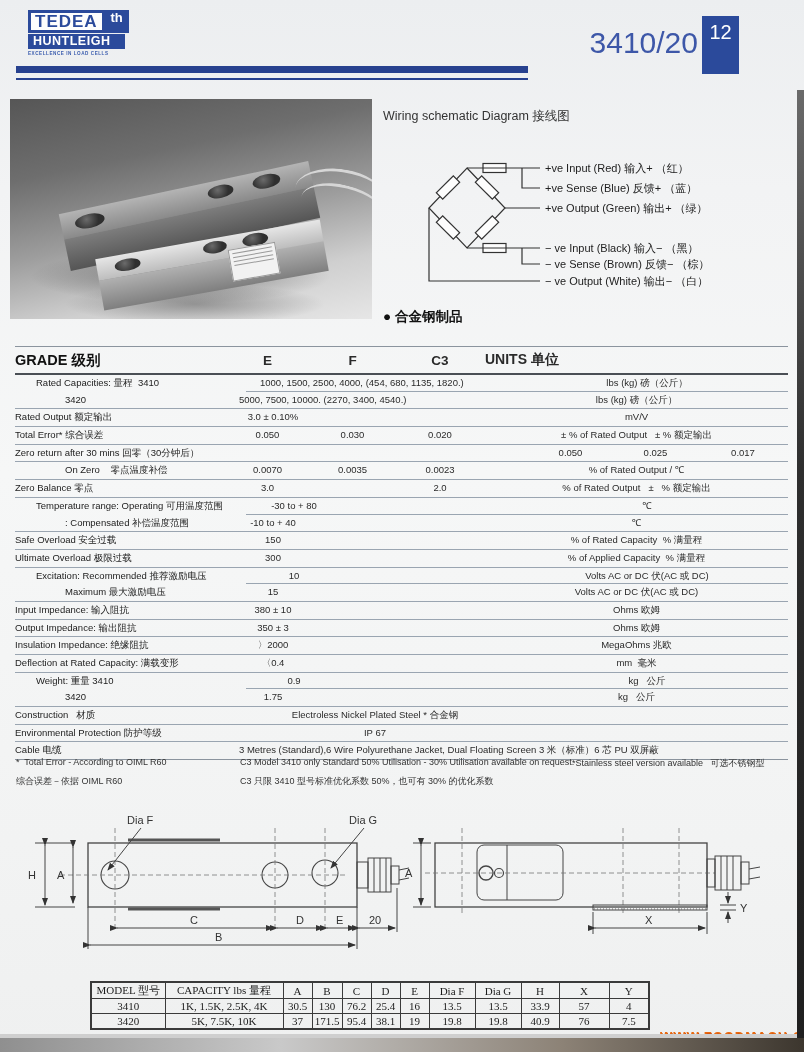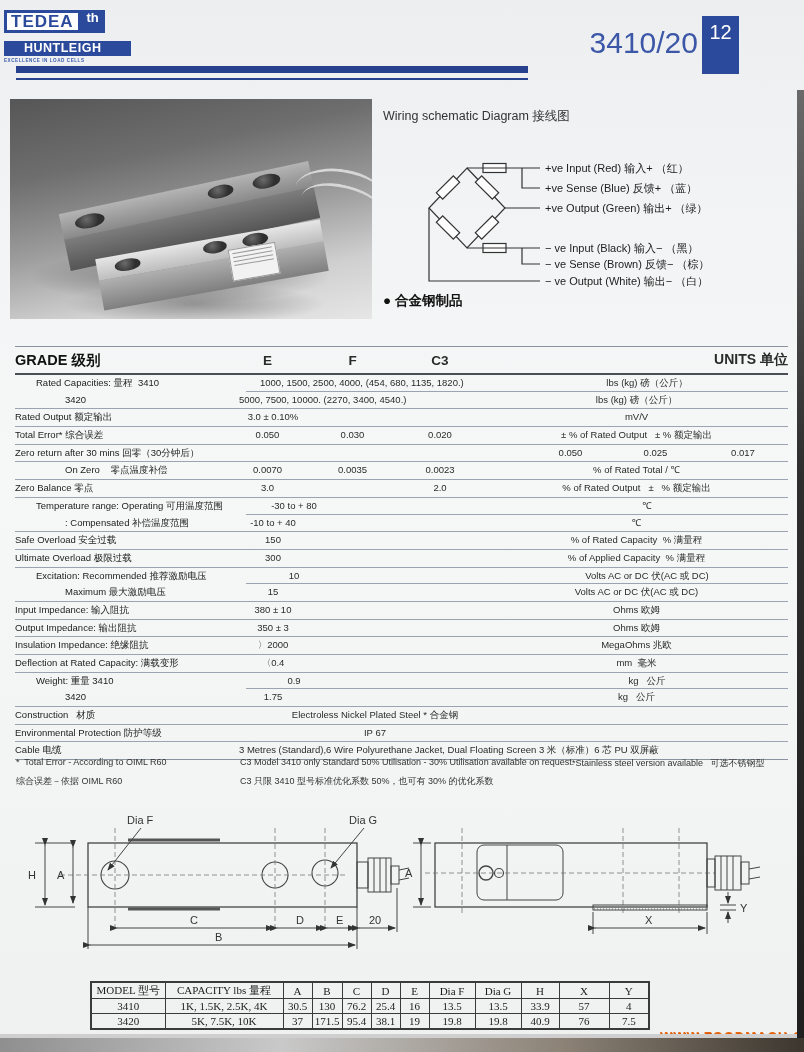--- a/index.html
+++ b/index.html
@@ -1,27 +1,27 @@
 <!DOCTYPE html>
 <html><head>
 <meta charset="utf-8">
 <style>
   html,body{margin:0;padding:0;}
   .page{position:relative;width:804px;height:1052px;overflow:hidden;
         background:linear-gradient(180deg,#eceef0 0%,#f2f3f4 18%,#f6f7f7 45%,#f2f3f3 80%,#eff0f0 100%);
         font-family:"Liberation Sans",sans-serif;color:#2a2a2a;}
   
-  .logo{position:absolute;left:4px;top:10px;}
+  .logo{position:absolute;left:28px;top:10px;}
   .logo-row1{display:flex;}
   .logo-tedea{border:3px solid #2b4a9b;background:#fdfdfd;color:#2b4a9b;font-weight:bold;
               font-size:17px;letter-spacing:1px;padding:0 4px;line-height:17px;}
   .logo-th{background:#2b4a9b;color:#fff;font-weight:bold;font-size:13px;width:24px;
            display:flex;align-items:flex-start;justify-content:center;line-height:15px;}
   .logo-huntleigh{background:#2b4a9b;color:#fff;font-weight:bold;font-size:12.5px;
-                  letter-spacing:0.5px;width:87px;padding:1px 20px;margin-top:8px;line-height:13px;}
+                  letter-spacing:0.5px;width:87px;padding:1px 5px;margin-top:1px;line-height:13px;}
   .logo-tagline{color:#3a5cae;font-size:4.6px;font-weight:bold;letter-spacing:0.55px;margin-top:2px;}
   .rule-thick{position:absolute;left:16px;top:66px;width:512px;height:7px;background:#27418f;}
   .rule-thin{position:absolute;left:16px;top:78px;width:512px;height:2px;background:#27418f;}
   .doc-title{position:absolute;left:538px;top:26px;width:160px;text-align:right;
              color:#3d57a8;font-size:30px;font-weight:400;letter-spacing:0px;}
   .page-badge{position:absolute;left:702px;top:16px;width:37px;height:58px;background:#2b4a9b;
               color:#fff;font-size:20px;text-align:center;padding-top:5px;box-sizing:border-box;}
   
   .photo{position:absolute;left:10px;top:99px;width:362px;height:220px;overflow:hidden;
          background:linear-gradient(168deg,#565656 0%,#6e6e6e 28%,#9d9d9d 55%,#cfcfcf 78%,#e6e6e6 100%);}
@@ -39,28 +39,28 @@
   .cell-rear .face-front{height:32px;background:linear-gradient(180deg,#7d7d7d,#555);}
   .cell-front .face-front{height:30px;background:linear-gradient(180deg,#b0b0b0,#7f7f7f);}
   .hole{position:absolute;border-radius:50%;background:radial-gradient(circle at 40% 35%,#6b6b6b 0%,#2f2f2f 60%);}
   .plate{position:absolute;background:#f2f2f2;border:1px solid #999;}
   .plate i{display:block;height:1px;background:#9a9a9a;margin:3px 3px 0 3px;}
   .wire{position:absolute;border-top:3px solid #d6d6d6;border-radius:50%;background:transparent;}
   
   .wiring-title{position:absolute;left:383px;top:108px;font-size:12.5px;color:#333;}
   .wiring-svg{position:absolute;left:380px;top:122px;}
   .wiring-svg text{font-family:"Liberation Sans",sans-serif;font-size:11px;fill:#222;}
-  .alloy-bullet{position:absolute;left:383px;top:292px;font-size:13.5px;font-weight:bold;color:#111;}
+  .alloy-bullet{position:absolute;left:383px;top:308px;font-size:13.5px;font-weight:bold;color:#111;}
   
   .spec{position:absolute;left:15px;top:346px;width:773px;border-top:1px solid #8b949e;}
   .spec-head{display:flex;height:26px;align-items:center;border-bottom:2px solid #4a4f55;}
   .sh-grade{width:210px;font-size:14.5px;font-weight:bold;color:#111;}
   .sh-e,.sh-f{width:85px;text-align:center;font-size:13.5px;font-weight:bold;}
   .sh-c3{width:90px;text-align:center;font-size:13.5px;font-weight:bold;}
-  .sh-units{flex:1;text-align:right;font-size:14px;font-weight:bold;}
+  .sh-units{flex:1;text-align:left;font-size:14px;font-weight:bold;}
   .srow{display:flex;height:16.7px;line-height:16.7px;font-size:9.5px;border-bottom:1px solid #9aa5b1;}
   .srow.pair{border-bottom:none;margin-left:21px;}
   .srow.pair .rest{border-bottom:1px solid #9aa5b1;}
   .srow:last-child{border-bottom:1px solid #8b949e;}
   .c-label{width:210px;white-space:pre;overflow:visible;color:#222;}
   .srow.sub .c-label{padding-left:50px;box-sizing:border-box;}
   .rest{flex:1;display:flex;height:100%;box-sizing:border-box;justify-content:flex-end;}
   .c-e,.c-f{width:85px;text-align:center;}
   .c-c3{width:90px;text-align:center;}
   .c-span{width:260px;white-space:nowrap;}
@@ -214,21 +214,21 @@
             <div class="c-f">0.025</div>
             <div class="c-c3">0.017</div>
           </div>
         </div>
         <div class="srow sub">
           <div class="c-label">On Zero    零点温度补偿</div>
           <div class="rest">
             <div class="c-e">0.0070</div>
             <div class="c-f">0.0035</div>
             <div class="c-c3">0.0023</div>
-            <div class="c-units">% of Rated Total / ℃</div>
+            <div class="c-units">% of Rated Output / ℃</div>
           </div>
         </div>
         <div class="srow">
           <div class="c-label">Zero Balance 零点</div>
           <div class="rest">
             <div class="c-e">3.0</div>
             <div class="c-f"></div>
             <div class="c-c3">2.0</div>
             <div class="c-units">% of Rated Output   ±   % 额定输出</div>
           </div>

